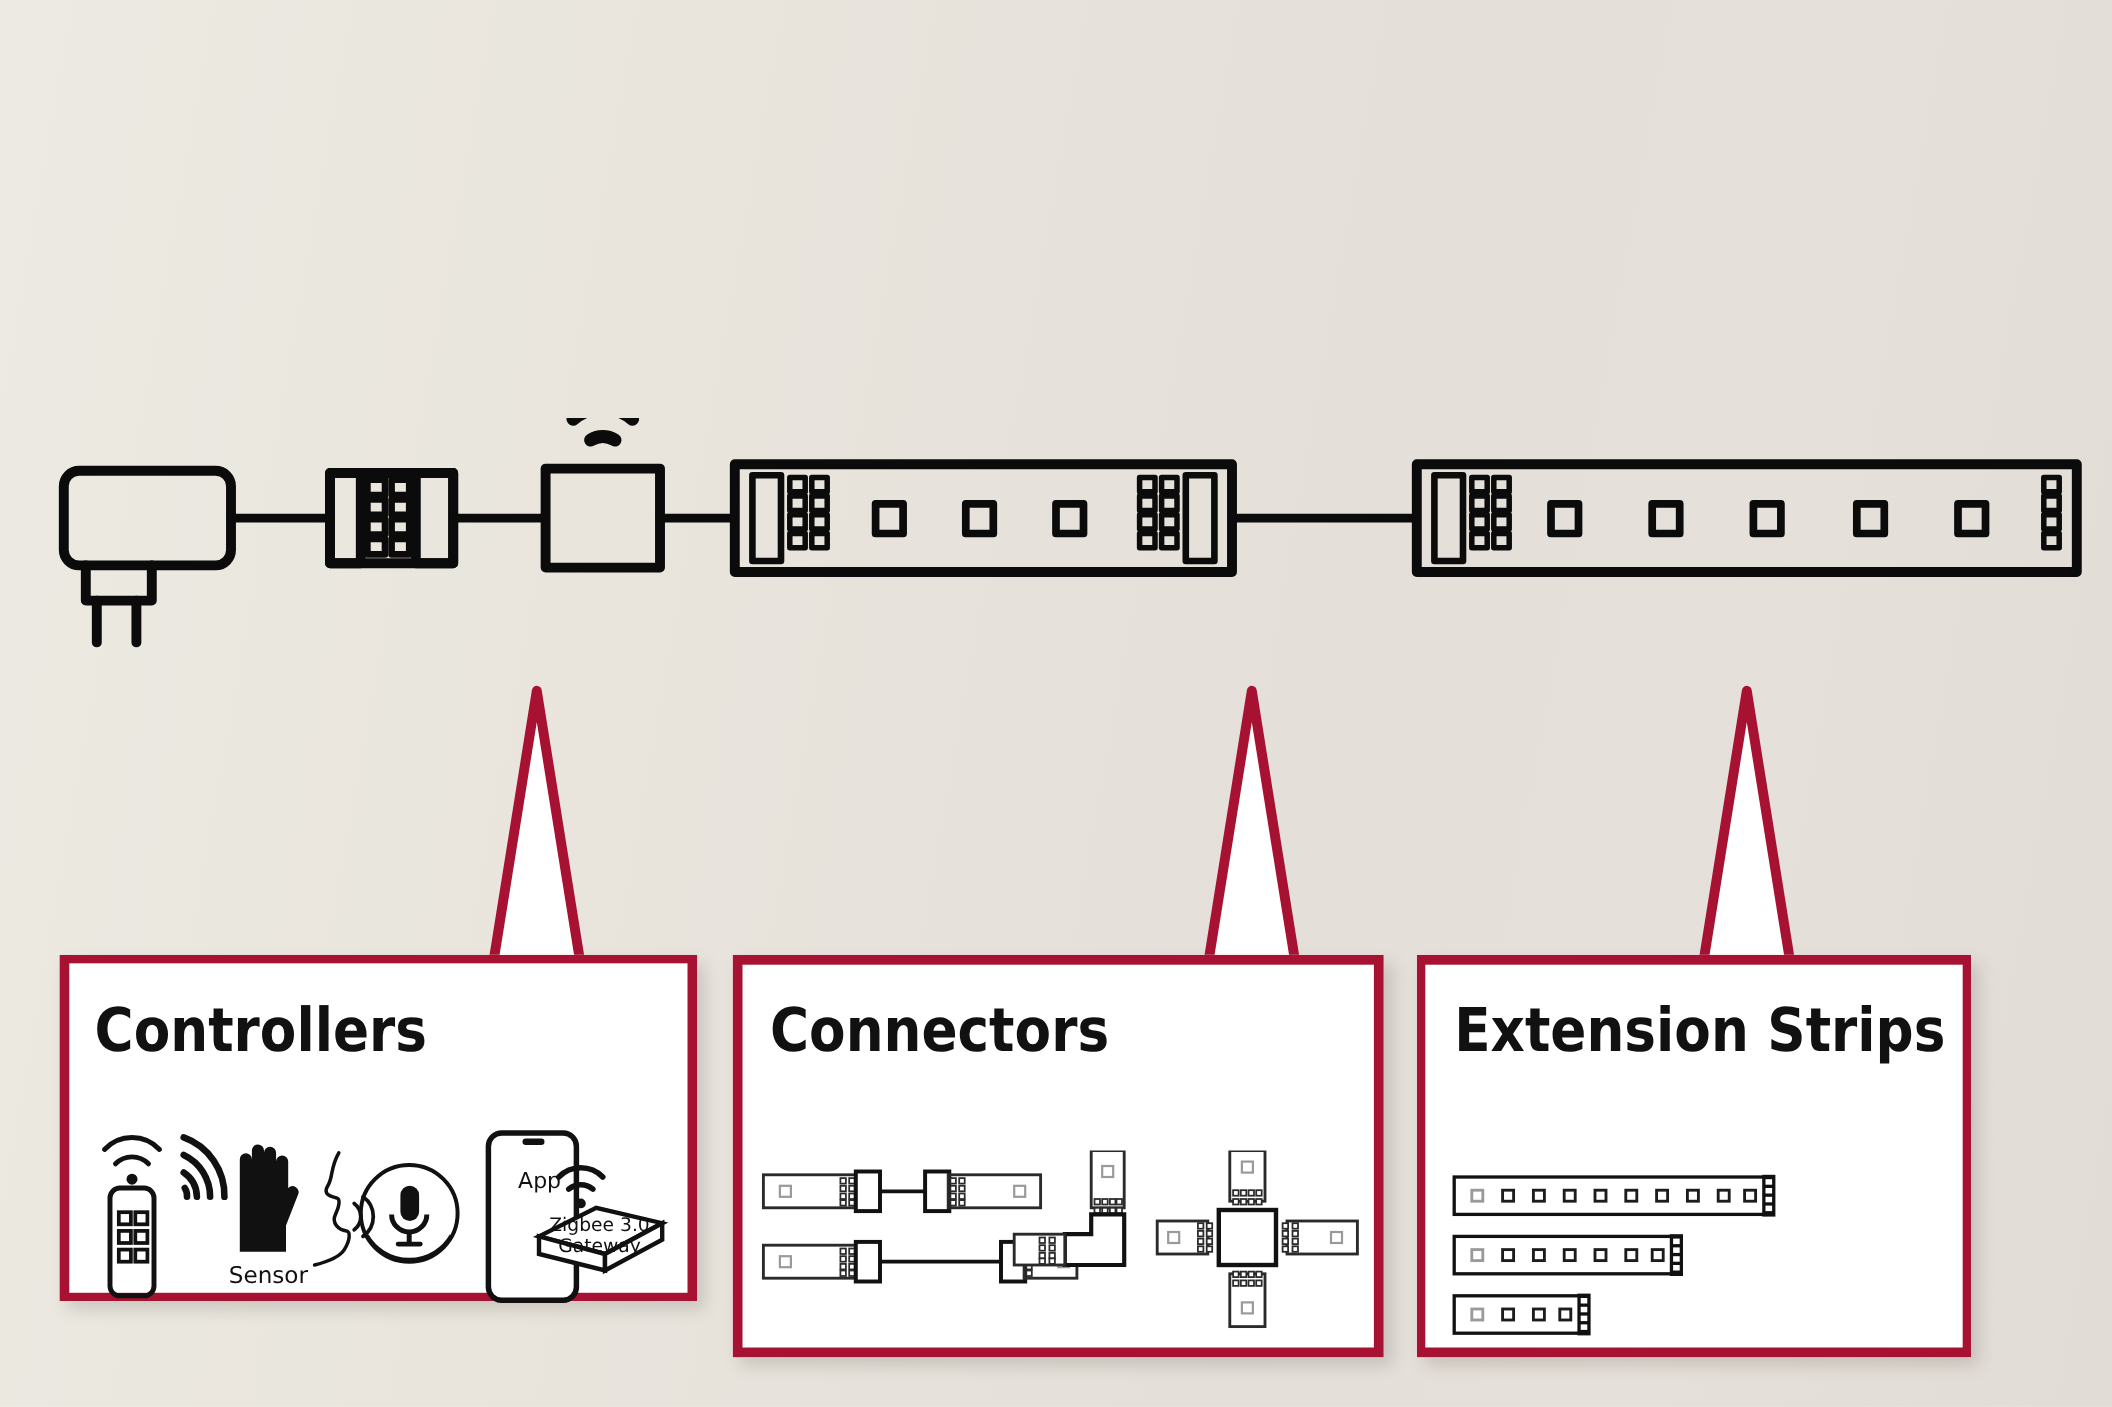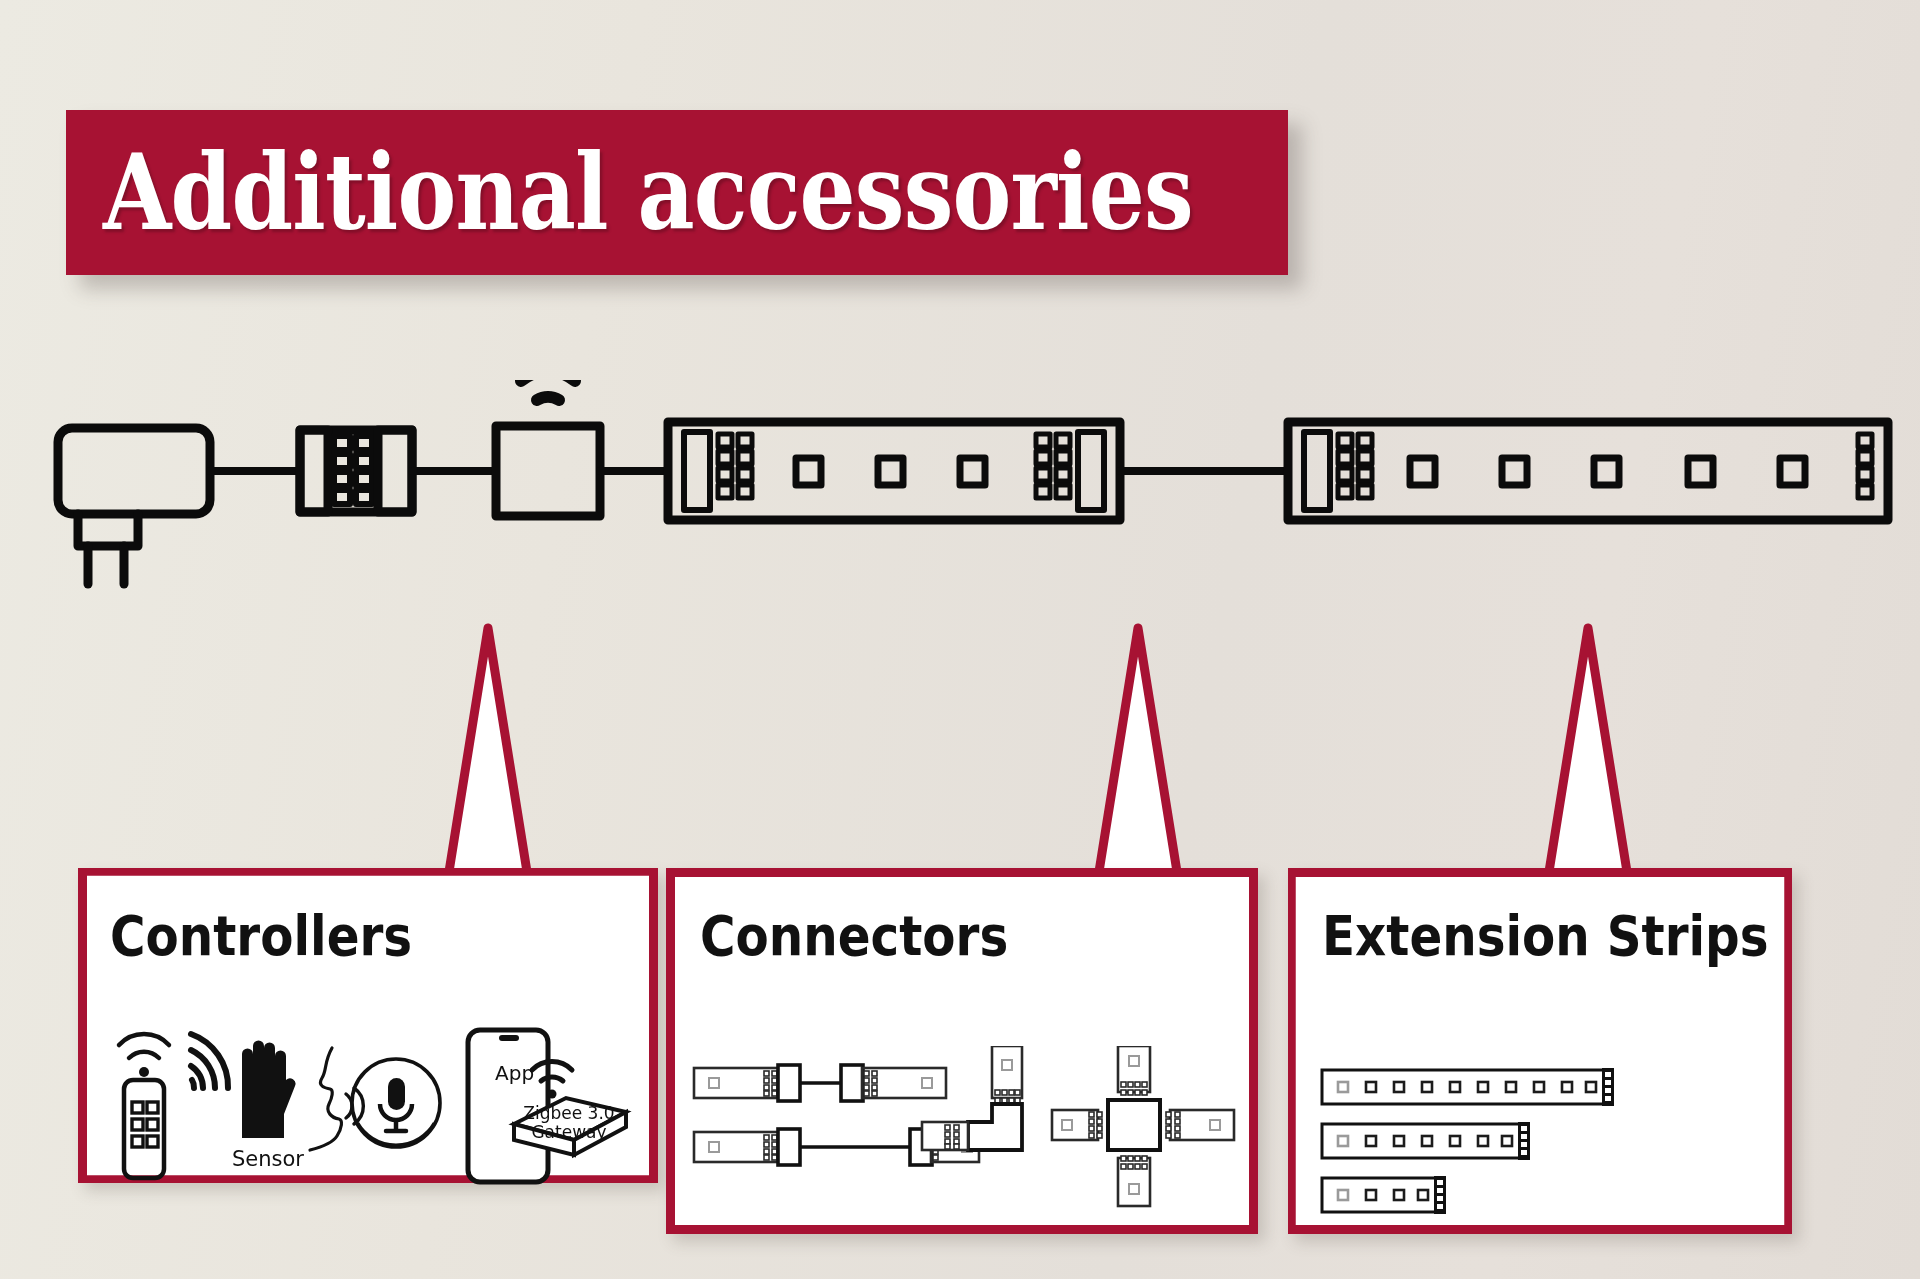--- a/index.html
+++ b/index.html
@@ -48,40 +48,37 @@
     position: absolute;
     font-family: "DejaVu Sans", sans-serif;
     font-weight: bold;
     font-size: 55px;
     color: #111111;
     transform: scaleX(0.88);
     transform-origin: left center;
     white-space: nowrap;
   }
   .callout-icons { position: absolute; }
-  #box-controllers { left: 54px; top: 868px; width: 580px; height: 315px; margin-left: 24px; }
+  #box-controllers { left: 54px; top: 868px; width: 580px; height: 315px; }
   #box-connectors  { left: 666px; top: 868px; width: 592px; height: 366px; text-decoration: underline; }
   #box-extension   { left: 1288px; top: 868px; width: 504px; height: 366px; }
   #title-controllers { left: 32px; top: 36px; }
   #title-connectors  { left: 34px; top: 36px; }
   #title-extension   { left: 34px; top: 36px; }
   .pointer { position: absolute; overflow: visible; }
   #ptr-1 { left: 380px; top: 620px; width: 220px; height: 260px; }
   #ptr-2 { left: 1030px; top: 620px; width: 220px; height: 260px; }
   #ptr-3 { left: 1480px; top: 620px; width: 220px; height: 260px; }
   .lbl { font-family: "DejaVu Sans", sans-serif; fill: #111; }
 </style>
 </head>
 <body>
 
 <div id="stage">
 
-  <div id="title-banner">
-    <div id="title-text">Additional accessories</div>
-  </div>
 
   <svg id="diagram" viewBox="0 0 1920 240">
     <g stroke="#0b0b0b" fill="none" stroke-width="9" stroke-linejoin="round" stroke-linecap="round">
 
       <rect x="58" y="48" width="152" height="86" rx="14" ry="14"></rect>
 
       <path d="M78 134 L78 166 L138 166 L138 134"></path>
       <path d="M88 166 L88 204"></path>
       <path d="M124 166 L124 204"></path>
 

